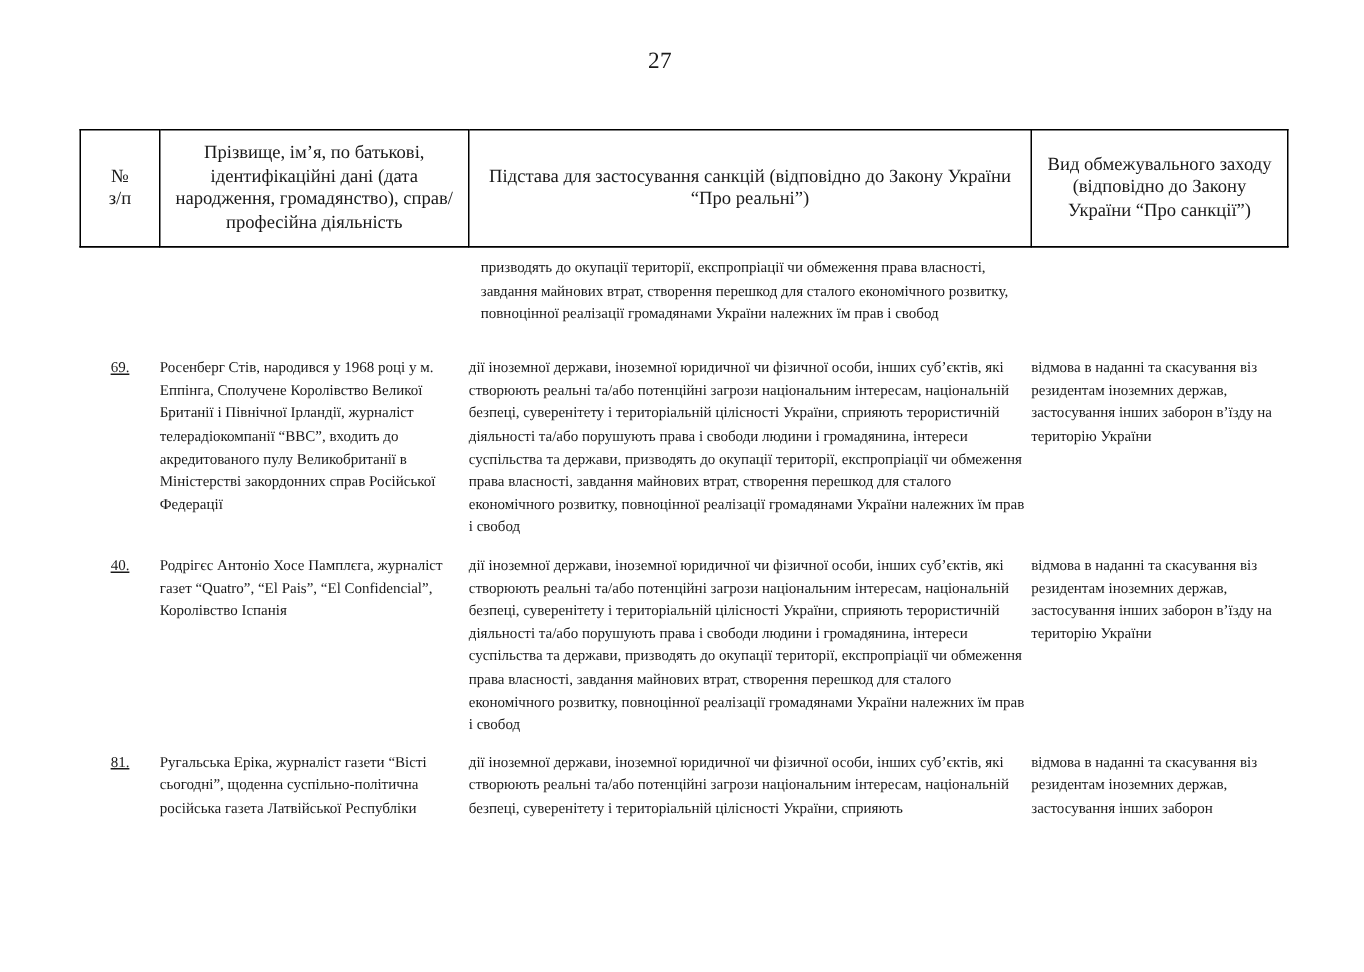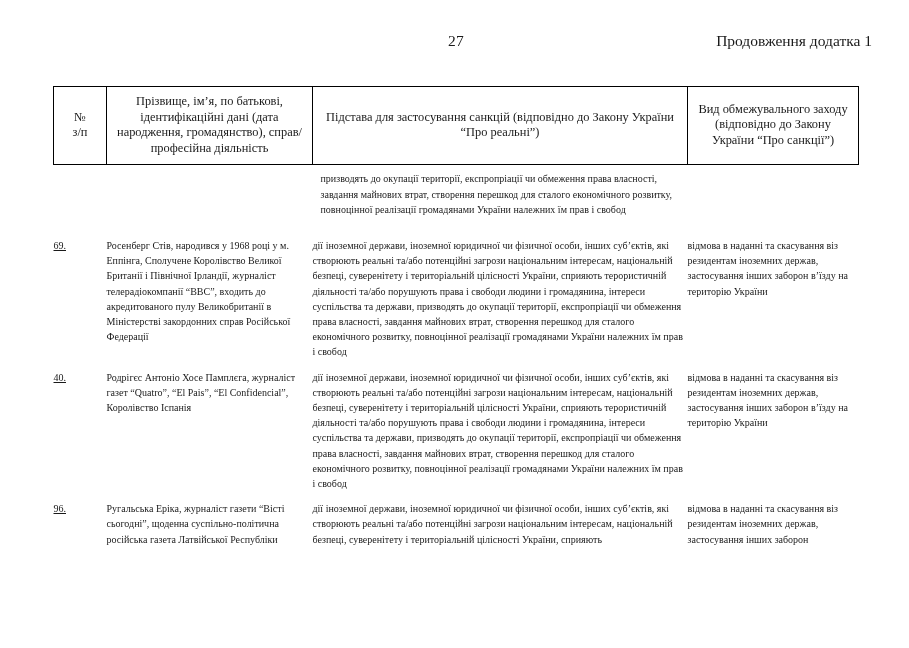--- a/index.html
+++ b/index.html
@@ -29,21 +29,21 @@
     position: absolute;
     top: 30px;
     left: 0;
     width: 909px;
     height: 22px;
     font-size: 15.5px;
     line-height: 22px;
   }
   .page-number {
     position: absolute;
-    left: 448px;
+    left: 432px;
     top: 0;
     font-size: 15.5px;
     letter-spacing: 0.2px;
   }
   .continuation-label {
     position: absolute;
     right: 37px;
     top: 0;
     font-size: 15.5px;
     white-space: nowrap;
@@ -82,21 +82,21 @@
     line-height: 15.2px;
   }
 
   
   .cont-row td.cell-basis {
     padding: 6px 6px 0 8px;
   }
 
   .cell-num {
     padding: 2px 6px 0 0;
-    text-align: left;
+    text-align: center;
     font-size: 12.8px;
     line-height: 15.2px;
     white-space: nowrap;
     text-decoration: underline;
   }
   .cell-person {
     padding: 2px 8px 0 12px;
     font-size: 12.8px;
     line-height: 15.4px;
     margin-left: 48px;
@@ -117,21 +117,20 @@
 
   .txt { white-space: pre-line; }
 </style>
 </head>
 <body>
 
 <div class="page">
 
   <div class="running-head">
     <span class="page-number">27</span>
-    <span class="continuation-label">Продовження додатка 1</span>
   </div>
 
   <table class="sanctions-table">
     <colgroup>
       <col class="c-num">
       <col class="c-person">
       <col class="c-basis">
       <col class="c-measure">
     </colgroup>
     <thead>
@@ -183,21 +182,21 @@
       </tr>
 
       <tr class="spacer-row-small">
         <td></td>
         <td></td>
         <td></td>
         <td></td>
       </tr>
 
       <tr>
-        <td class="cell-num">96.</td>
+        <td class="cell-num">81.</td>
         <td class="cell-person txt">Ругальська Еріка, журналіст газети “Вісті сьогодні”, щоденна суспільно-політична російська газета Латвійської Республіки</td>
         <td class="cell-basis txt">дії іноземної держави, іноземної юридичної чи фізичної особи, інших субʼєктів, які створюють реальні та/або потенційні загрози національним інтересам, національній безпеці, суверенітету і територіальній цілісності України, сприяють</td>
         <td class="cell-measure txt">відмова в наданні та скасування віз резидентам іноземних держав, застосування інших заборон</td>
       </tr>
 
     </tbody>
   </table>
 
 </div>
 

